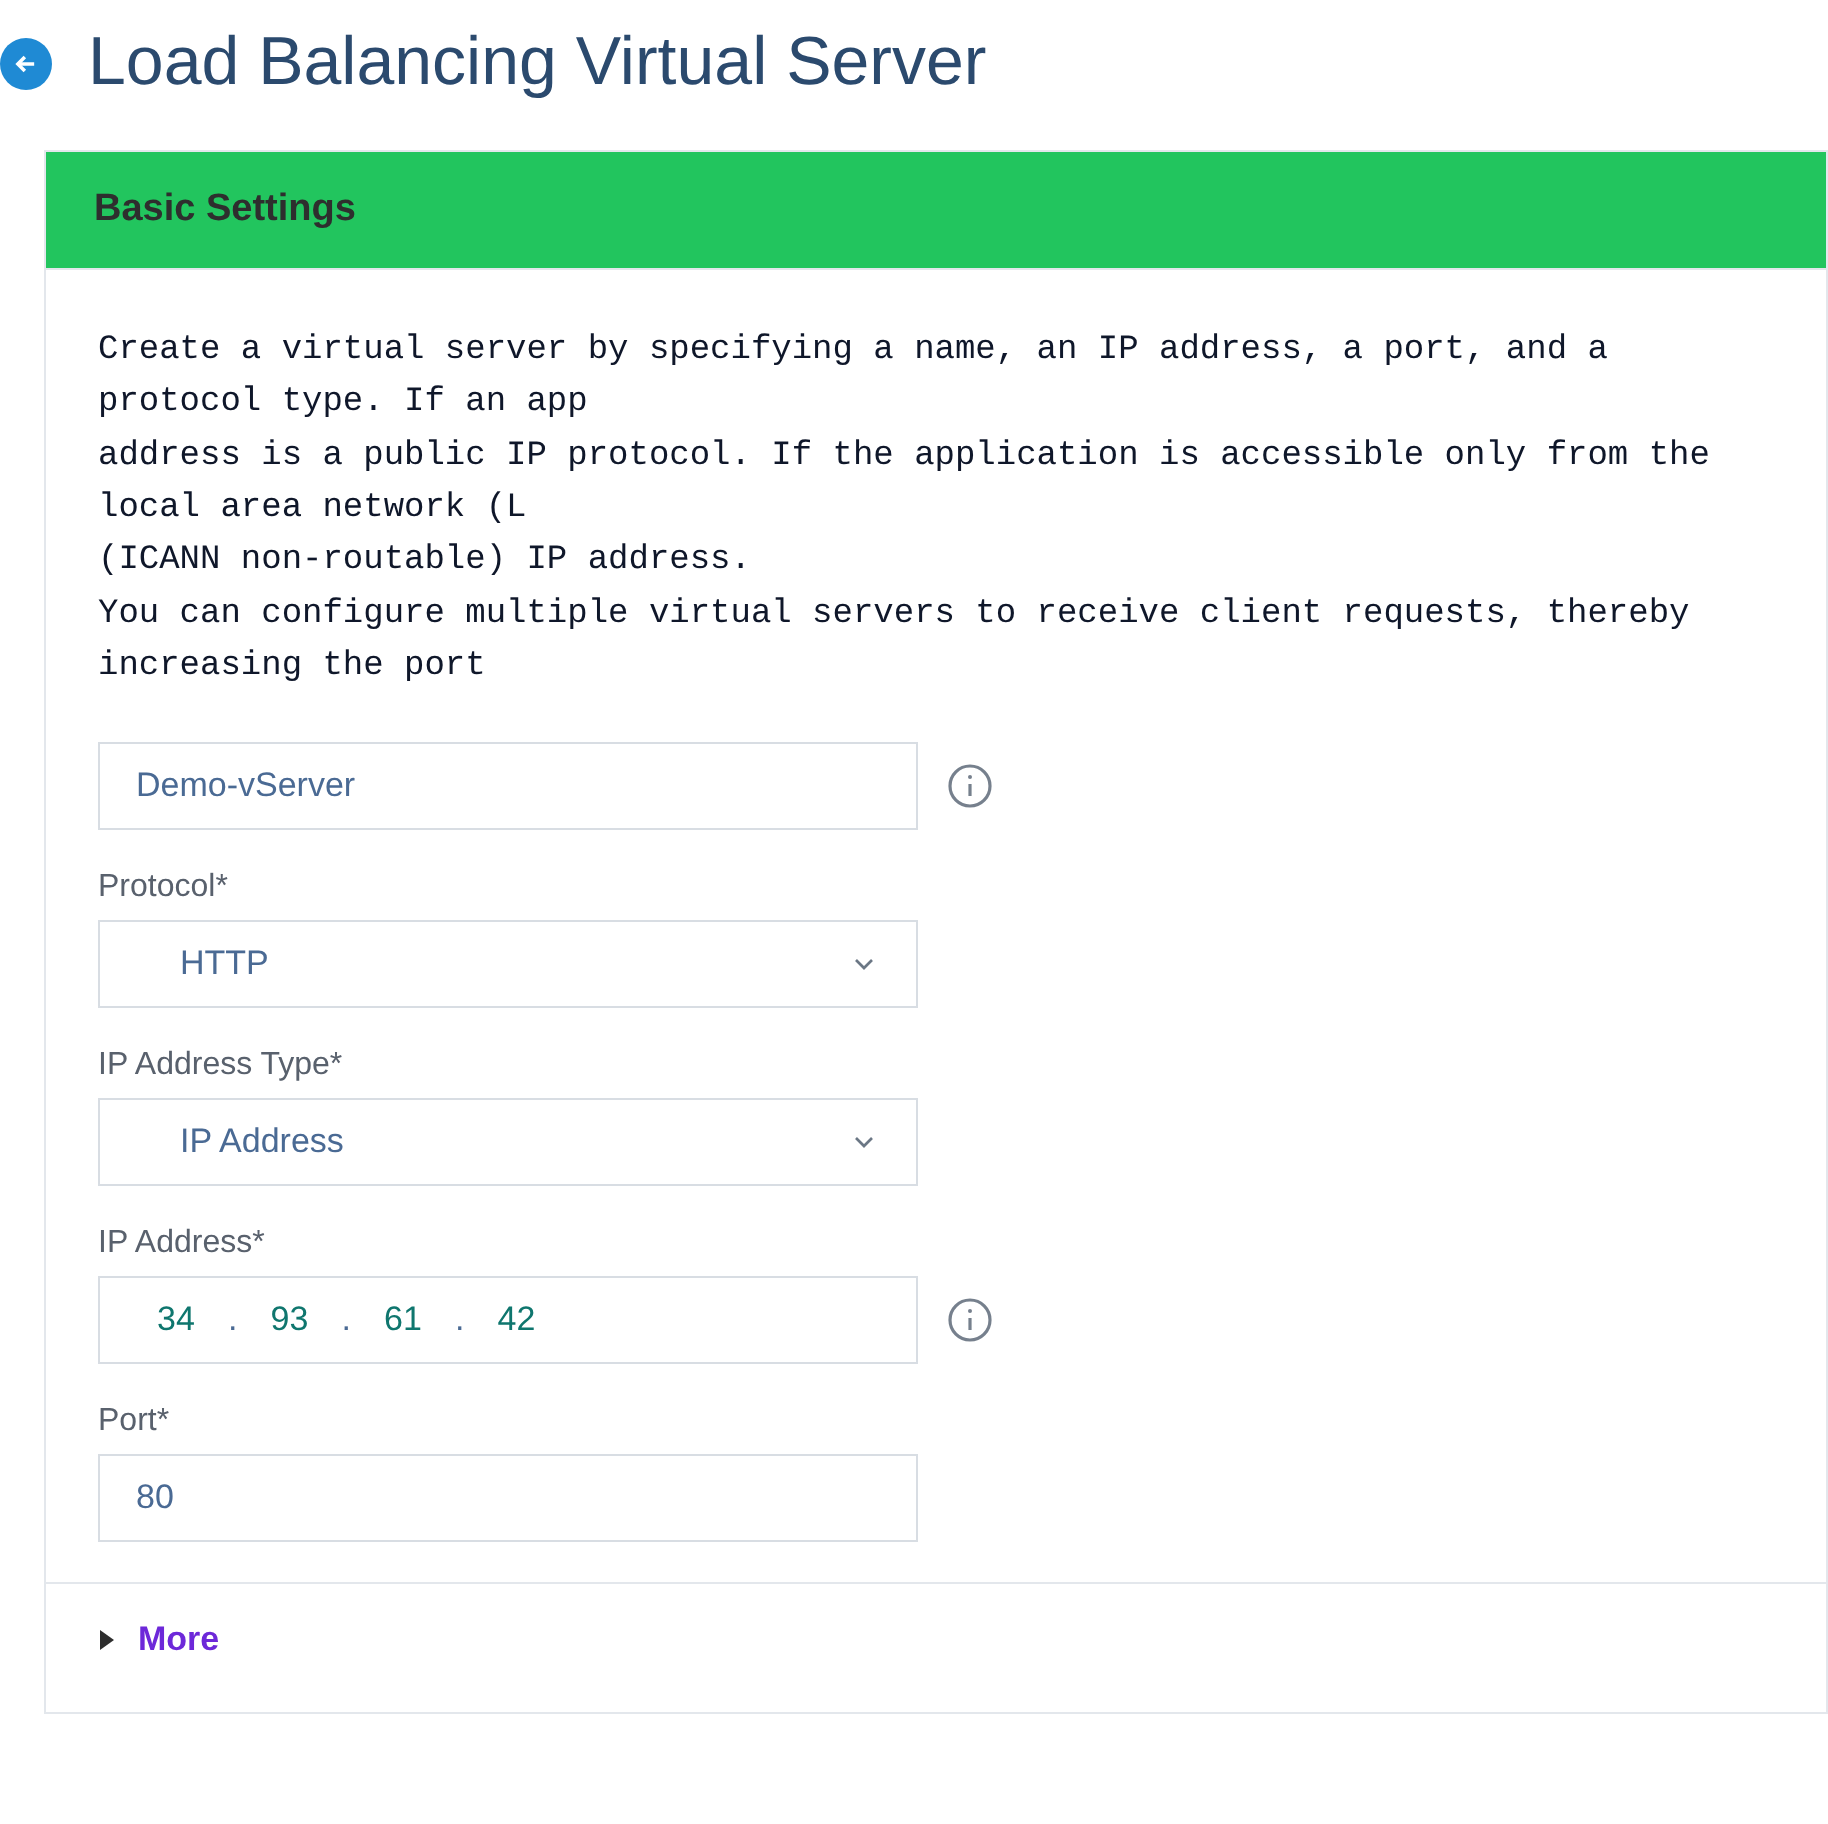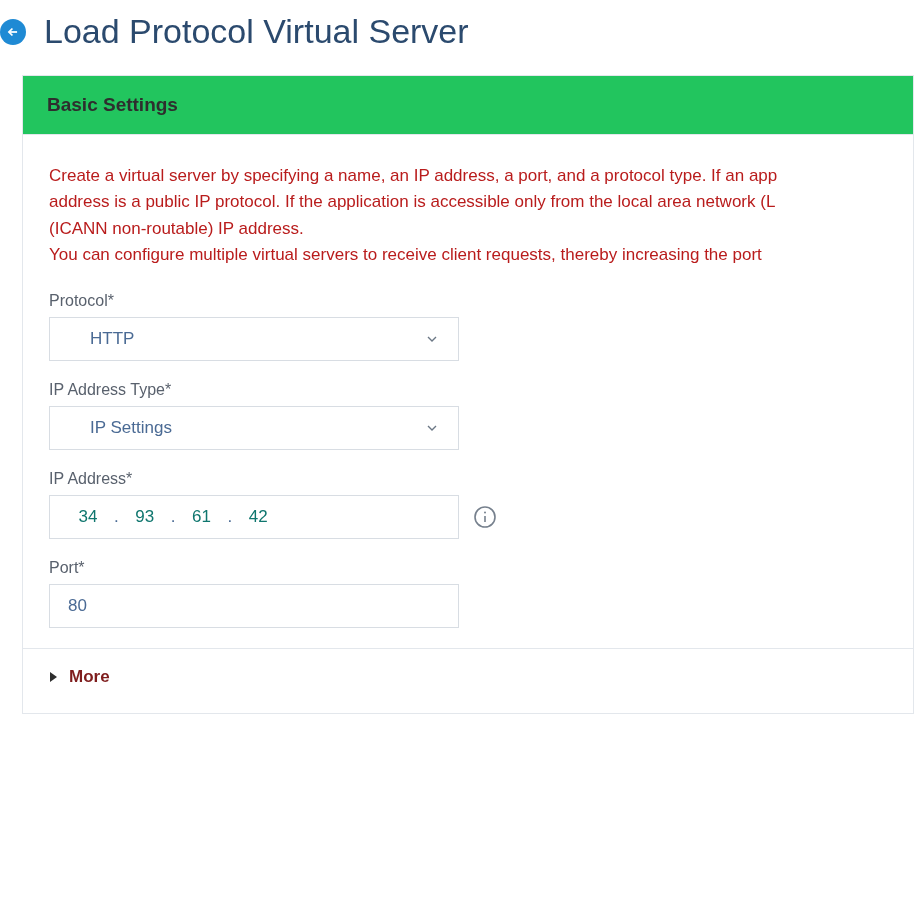--- a/index.html
+++ b/index.html
@@ -47,23 +47,24 @@
 .panel-header-title {
   font-size: 19px;
   font-weight: 700;
   color: #2e2e2e;
 }
 .panel-body {
   padding: 28px 26px 8px 26px;
 }
 .description {
   font-size: 17px;
-  color: #b91c1c;
+  color: #0f172a;
   line-height: 1.55;
   margin-bottom: 24px;
+  font-family: Liberation Mono, monospace;
 }
 .field {
   margin-bottom: 20px;
 }
 .field-label {
   font-size: 16px;
   color: #59616d;
   margin-bottom: 7px;
   display: block;
 }
@@ -137,65 +138,75 @@
   gap: 10px;
   cursor: pointer;
 }
 .caret-right {
   width: 10px;
   height: 12px;
 }
 .more-label {
   font-size: 17px;
   font-weight: 700;
-  color: #7f1d1d;
+  color: #6d28d9;
 }
 </style>
 </head>
 <body>
 
 <div class="header-row">
   <div class="back-btn">
     <svg viewBox="0 0 24 24" fill="none" stroke="#fff" stroke-width="3">
       <line x1="19" y1="12" x2="5" y2="12"></line>
       <polyline points="11 18 5 12 11 6"></polyline>
     </svg>
   </div>
-  <h1 class="page-title">Load Protocol Virtual Server</h1>
+  <h1 class="page-title">Load Balancing Virtual Server</h1>
 </div>
 
 <div class="panel">
   <div class="panel-header">
     <div class="panel-header-title">Basic Settings</div>
   </div>
   <div class="panel-body">
     <div class="description">
       <span>Create a virtual server by specifying a name, an IP address, a port, and a protocol type. If an app</span><br>
       <span>address is a public IP protocol. If the application is accessible only from the local area network (L</span><br>
       <span>(ICANN non-routable) IP address.</span><br>
       <span>You can configure multiple virtual servers to receive client requests, thereby increasing the port</span>
     </div>
 
     <div class="field">
+      <div class="input-row">
+        <div class="text-input">
+          <input type="text" value="Demo-vServer" style="">
+        </div>
+        <svg class="info-icon" viewBox="0 0 24 24" fill="none" stroke="#76808d" stroke-width="1.6">
+          <circle cx="12" cy="12" r="10"></circle>
+          <line x1="12" y1="11" x2="12" y2="17"></line>
+          <circle cx="12" cy="7.5" r="1" fill="#76808d" stroke="none"></circle>
+        </svg>
+      </div>
     </div>
 
     <div class="field">
       <label class="field-label">Protocol*</label>
       <div class="select-input">
         <span class="select-value">HTTP</span>
         <svg class="chevron-down" viewBox="0 0 24 24" fill="none" stroke="#6b7785" stroke-width="2">
           <polyline points="6 9 12 15 18 9"></polyline>
         </svg>
       </div>
     </div>
 
     <div class="field">
       <label class="field-label">IP Address Type*</label>
       <div class="select-input">
-        <span class="select-value">IP Settings</span>
+        <span class="select-value">IP Address</span>
         <svg class="chevron-down" viewBox="0 0 24 24" fill="none" stroke="#6b7785" stroke-width="2">
           <polyline points="6 9 12 15 18 9"></polyline>
         </svg>
       </div>
     </div>
 
     <div class="field">
       <label class="field-label">IP Address*</label>
       <div class="input-row">
         <div class="ip-input">

